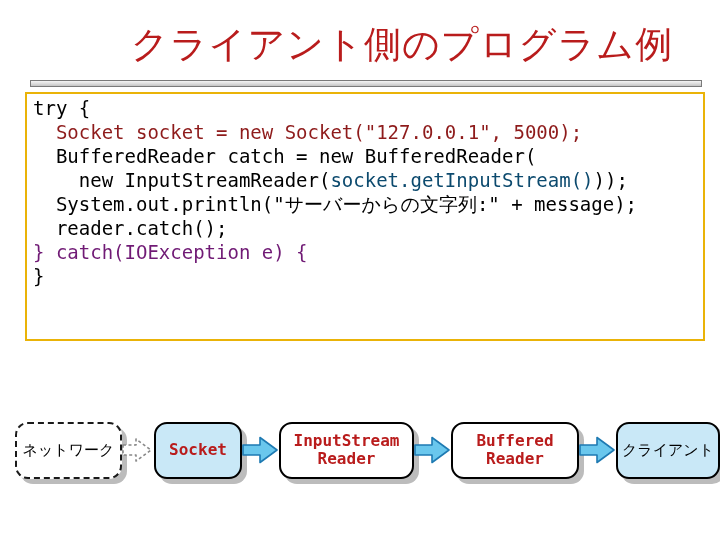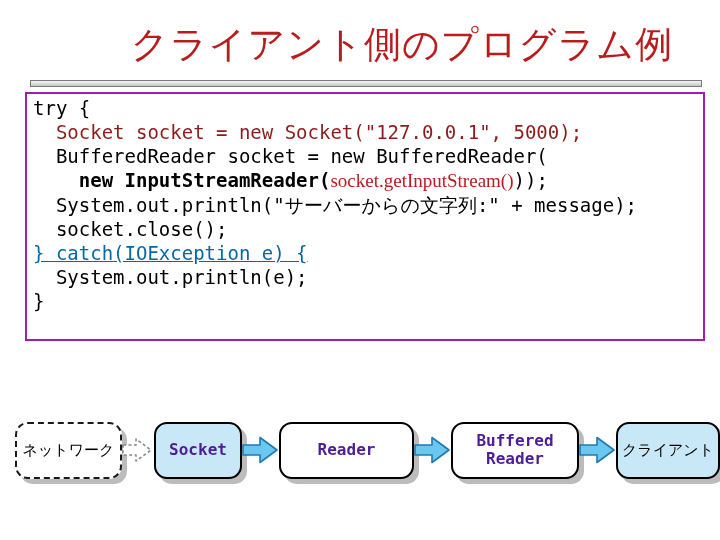--- a/index.html
+++ b/index.html
@@ -12,42 +12,42 @@
     text-align:center;font-size:37px;letter-spacing:1px;color:#b91c1c;
     font-family:"Liberation Sans",sans-serif;white-space:nowrap;padding-left:42px;
   }
   .divider{
     position:absolute;top:80px;left:30px;width:672px;height:7px;
     background:linear-gradient(to bottom,#f4f4f4 0%,#dcdcdc 55%,#c4c4c4 100%);
     border:1px solid #7a7a7a;box-sizing:border-box;
   }
   .codebox{
     position:absolute;top:92px;left:25px;width:680px;height:249px;
-    background:#fff;border:2px solid #a21caf;box-sizing:border-box;
+    background:#fff;border:2px solid #eab308;box-sizing:border-box;
     padding:2px 6px;overflow:hidden;
   }
   .code-line{
     font-family:"DejaVu Sans Mono",monospace;
     font-size:19px;line-height:24px;white-space:pre;color:#000;
   }
   .diagram{
     position:absolute;top:420px;left:15px;width:692px;height:60px;
     display:flex;flex-direction:row;align-items:center;
   }
   .node{
     height:57px;box-sizing:border-box;border-radius:13px;
     display:flex;flex-direction:column;align-items:center;justify-content:center;
     background:#fff;border:2px solid #000;
     box-shadow:5px 5px 0 #bcbcbc;flex:none;
   }
   .node-dashed{border:2px dashed #1a1a1a;}
   .node-blue{background:var(--node-blue,#c9e8f7);}
   .node-line-mono{
     font-family:"DejaVu Sans Mono",monospace;font-weight:bold;
-    font-size:16px;line-height:18px;color:#4c1d95;white-space:nowrap;
+    font-size:16px;line-height:18px;color:#b91c1c;white-space:nowrap;
   }
   .node-line-jp{
     font-family:"Liberation Sans",sans-serif;
     font-size:15px;line-height:18px;color:#000;white-space:nowrap;
   }
   [data-name="network-node"]{width:107px;}
   [data-name="socket-node"]{width:88px;}
   [data-name="inputstream-reader-node"]{width:135px;}
   [data-name="buffered-reader-node"]{width:128px;}
   [data-name="client-program-node"]{width:104px;}
@@ -58,46 +58,46 @@
 </style>
 </head>
 <body>
 
 <div class="slide" data-name="slide">
   <div class="title" data-name="page-title">クライアント側のプログラム例</div>
   <div class="divider" data-name="title-divider"></div>
   <div class="codebox" id="code-container" data-name="code-block">
       <div class="code-line" data-name="code-line"><span class="code-segment" data-name="code-segment" style="color: rgb(0, 0, 0);">try {</span></div>
       <div class="code-line" data-name="code-line"><span class="code-segment" data-name="code-segment" style="color: rgb(0, 0, 0);">  </span><span class="code-segment" data-name="code-segment" style="color: rgb(142, 27, 27);">Socket socket = new Socket("127.0.0.1", 5000);</span></div>
-      <div class="code-line" data-name="code-line"><span class="code-segment" data-name="code-segment" style="color: rgb(0, 0, 0);">  BufferedReader socket = new BufferedReader(</span></div>
-      <div class="code-line" data-name="code-line"><span class="code-segment" data-name="code-segment" style="color: rgb(0, 0, 0); font-weight: bold;">    new InputStreamReader(</span><span class="code-segment" data-name="code-segment" style="color: #b91c1c; font-family: Liberation Serif, serif;">socket.getInputStream()</span><span class="code-segment" data-name="code-segment" style="color: rgb(0, 0, 0);">));</span></div>
+      <div class="code-line" data-name="code-line"><span class="code-segment" data-name="code-segment" style="color: rgb(0, 0, 0);">  BufferedReader catch = new BufferedReader(</span></div>
+      <div class="code-line" data-name="code-line"><span class="code-segment" data-name="code-segment" style="color: rgb(0, 0, 0);">    new InputStreamReader(</span><span class="code-segment" data-name="code-segment" style="color: #0c4a6e;">socket.getInputStream()</span><span class="code-segment" data-name="code-segment" style="color: rgb(0, 0, 0);">));</span></div>
       <div class="code-line" data-name="code-line"><span class="code-segment" data-name="code-segment" style="color: rgb(0, 0, 0);">  System.out.println("サーバーからの文字列:" + message);</span></div>
-      <div class="code-line" data-name="code-line"><span class="code-segment" data-name="code-segment" style="color: rgb(0, 0, 0);">  socket.close();</span></div>
-      <div class="code-line" data-name="code-line"><span class="code-segment" data-name="code-segment" style="color: #0369a1; text-decoration: underline;">} catch(IOException e) {</span></div>
-      <div class="code-line" data-name="code-line"><span class="code-segment" data-name="code-segment" style="color: rgb(0, 0, 0);">  System.out.println(e);</span></div>
+      <div class="code-line" data-name="code-line"><span class="code-segment" data-name="code-segment" style="color: rgb(0, 0, 0);">  reader.catch();</span></div>
+      <div class="code-line" data-name="code-line"><span class="code-segment" data-name="code-segment" style="color: #701a75;">} catch(IOException e) {</span></div>
       <div class="code-line" data-name="code-line"><span class="code-segment" data-name="code-segment" style="color: rgb(0, 0, 0);">}</span></div>
     </div>
   <div class="diagram" id="diagram-container" data-name="flow-diagram">
       <div class="node node-dashed" data-name="network-node">
         <div class="node-line-jp" data-name="node-label">ネットワーク</div>
       </div>
       <div class="arrow-slot" data-name="dashed-arrow-icon-slot">
         <svg width="32" height="36" viewBox="0 0 32 36" data-name="dashed-arrow-icon">
           <path d="M1 13 H14 V7 L29 18 L14 29 V23 H1 Z" fill="#ffffff" stroke="#888888" stroke-width="1.6" stroke-dasharray="3,2.5" stroke-linejoin="round"></path>
         </svg>
       </div>
       <div class="node node-blue" data-name="socket-node">
         <div class="node-line-mono" data-name="node-label">Socket</div>
       </div>
       <div class="arrow-slot" data-name="flow-arrow-icon-slot">
         <svg width="37" height="32" viewBox="0 0 37 32" data-name="flow-arrow-icon">
           <path d="M1 11 H18 V3.5 L35 16 L18 28.5 V21 H1 Z" fill="#6ac7ed" stroke="#1e7ab2" stroke-width="1.6" stroke-linejoin="round"></path>
         </svg>
       </div>
       <div class="node node-white" data-name="inputstream-reader-node">
+        <div class="node-line-mono" data-name="node-label">InputStream</div>
         <div class="node-line-mono" data-name="node-label">Reader</div>
       </div>
       <div class="arrow-slot" data-name="flow-arrow-icon-slot">
         <svg width="37" height="32" viewBox="0 0 37 32" data-name="flow-arrow-icon">
           <path d="M1 11 H18 V3.5 L35 16 L18 28.5 V21 H1 Z" fill="#6ac7ed" stroke="#1e7ab2" stroke-width="1.6" stroke-linejoin="round"></path>
         </svg>
       </div>
       <div class="node node-white" data-name="buffered-reader-node">
         <div class="node-line-mono" data-name="node-label">Buffered</div>
         <div class="node-line-mono" data-name="node-label">Reader</div>

